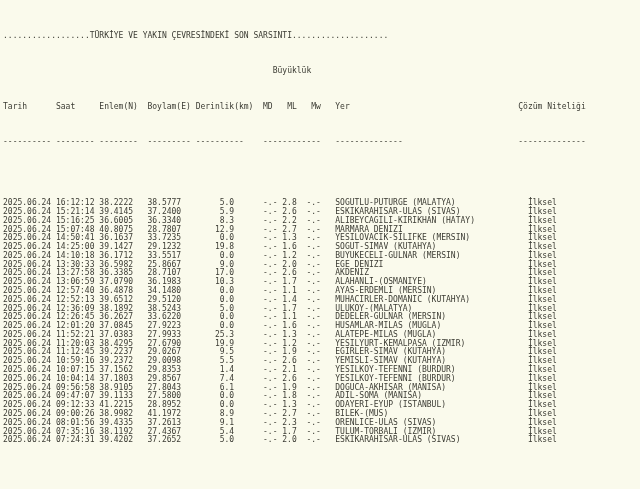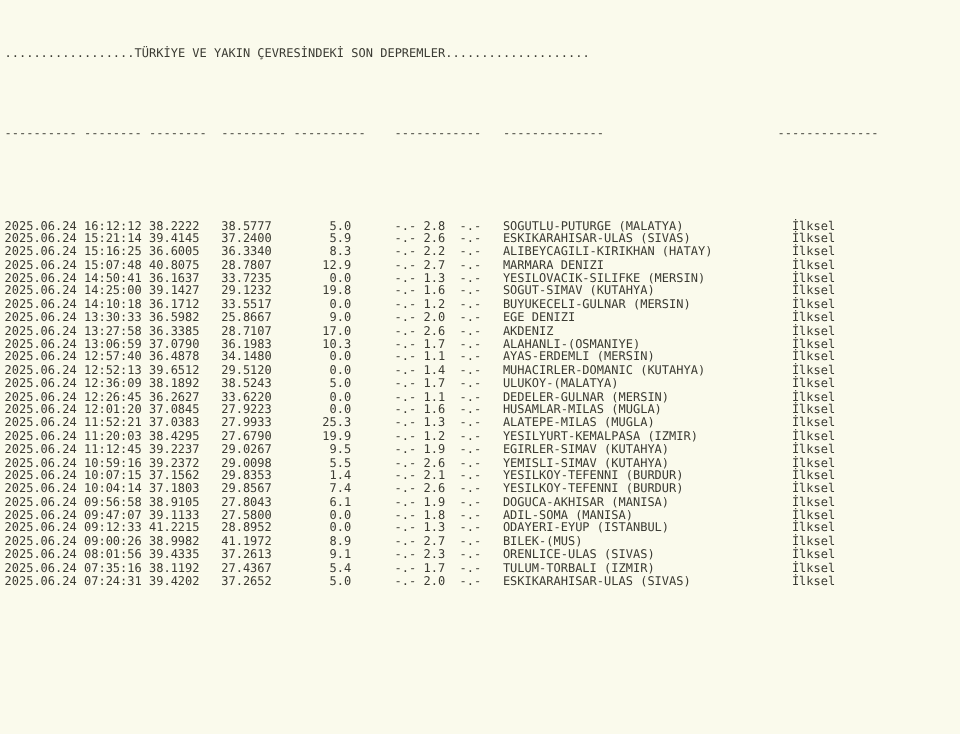--- a/index.html
+++ b/index.html
@@ -52,23 +52,25 @@
   .rul .c-depth{width:14ch}
   .rul .c-mag{width:15ch}
   .rul .c-place{width:38ch}
   .magline{padding-left:56ch;}
 </style>
 </head>
 <body>
 
 <div id="screen">
 
-  <div class="line">..................TÜRKİYE VE YAKIN ÇEVRESİNDEKİ SON DEPREMLER....................</div>
+  <div class="line">..................TÜRKİYE VE YAKIN ÇEVRESİNDEKİ SON SARSINTI....................</div>
 
+  <div class="line magline">Büyüklük</div>
 
+  <div class="line hdr"><span class="c c-date">Tarih</span><span class="c c-time">Saat</span><span class="c c-lat">Enlem(N)</span><span class="c c-lon">Boylam(E)</span><span class="c c-depth">Derinlik(km)</span><span class="c c-md">MD</span><span class="c c-ml">ML</span><span class="c c-mw">Mw</span><span class="c c-place">Yer</span><span class="c c-quality">Çözüm Niteliği</span></div>
 
   <div class="line rul"><span class="c c-date">----------</span><span class="c c-time">--------</span><span class="c c-lat">--------</span><span class="c c-lon">---------</span><span class="c c-depth">----------</span><span class="c c-mag">------------</span><span class="c c-place">--------------</span><span class="c c-quality">--------------</span></div>
 
   <div>
     
   <div class="line row"><span class="c c-date">2025.06.24</span><span class="c c-time">16:12:12</span><span class="c c-lat">38.2222</span><span class="c c-lon">38.5777</span><span class="c c-depth">5.0</span><span class="c c-gap"></span><span class="c c-md">-.-</span><span class="c c-ml">2.8</span><span class="c c-mw">-.-</span><span class="c c-place">SOGUTLU-PUTURGE (MALATYA)</span><span class="c c-quality">İlksel</span></div><div class="line row"><span class="c c-date">2025.06.24</span><span class="c c-time">15:21:14</span><span class="c c-lat">39.4145</span><span class="c c-lon">37.2400</span><span class="c c-depth">5.9</span><span class="c c-gap"></span><span class="c c-md">-.-</span><span class="c c-ml">2.6</span><span class="c c-mw">-.-</span><span class="c c-place">ESKIKARAHISAR-ULAS (SIVAS)</span><span class="c c-quality">İlksel</span></div><div class="line row"><span class="c c-date">2025.06.24</span><span class="c c-time">15:16:25</span><span class="c c-lat">36.6005</span><span class="c c-lon">36.3340</span><span class="c c-depth">8.3</span><span class="c c-gap"></span><span class="c c-md">-.-</span><span class="c c-ml">2.2</span><span class="c c-mw">-.-</span><span class="c c-place">ALIBEYCAGILI-KIRIKHAN (HATAY)</span><span class="c c-quality">İlksel</span></div><div class="line row"><span class="c c-date">2025.06.24</span><span class="c c-time">15:07:48</span><span class="c c-lat">40.8075</span><span class="c c-lon">28.7807</span><span class="c c-depth">12.9</span><span class="c c-gap"></span><span class="c c-md">-.-</span><span class="c c-ml">2.7</span><span class="c c-mw">-.-</span><span class="c c-place">MARMARA DENIZI</span><span class="c c-quality">İlksel</span></div><div class="line row"><span class="c c-date">2025.06.24</span><span class="c c-time">14:50:41</span><span class="c c-lat">36.1637</span><span class="c c-lon">33.7235</span><span class="c c-depth">0.0</span><span class="c c-gap"></span><span class="c c-md">-.-</span><span class="c c-ml">1.3</span><span class="c c-mw">-.-</span><span class="c c-place">YESILOVACIK-SILIFKE (MERSIN)</span><span class="c c-quality">İlksel</span></div><div class="line row"><span class="c c-date">2025.06.24</span><span class="c c-time">14:25:00</span><span class="c c-lat">39.1427</span><span class="c c-lon">29.1232</span><span class="c c-depth">19.8</span><span class="c c-gap"></span><span class="c c-md">-.-</span><span class="c c-ml">1.6</span><span class="c c-mw">-.-</span><span class="c c-place">SOGUT-SIMAV (KUTAHYA)</span><span class="c c-quality">İlksel</span></div><div class="line row"><span class="c c-date">2025.06.24</span><span class="c c-time">14:10:18</span><span class="c c-lat">36.1712</span><span class="c c-lon">33.5517</span><span class="c c-depth">0.0</span><span class="c c-gap"></span><span class="c c-md">-.-</span><span class="c c-ml">1.2</span><span class="c c-mw">-.-</span><span class="c c-place">BUYUKECELI-GULNAR (MERSIN)</span><span class="c c-quality">İlksel</span></div><div class="line row"><span class="c c-date">2025.06.24</span><span class="c c-time">13:30:33</span><span class="c c-lat">36.5982</span><span class="c c-lon">25.8667</span><span class="c c-depth">9.0</span><span class="c c-gap"></span><span class="c c-md">-.-</span><span class="c c-ml">2.0</span><span class="c c-mw">-.-</span><span class="c c-place">EGE DENIZI</span><span class="c c-quality">İlksel</span></div><div class="line row"><span class="c c-date">2025.06.24</span><span class="c c-time">13:27:58</span><span class="c c-lat">36.3385</span><span class="c c-lon">28.7107</span><span class="c c-depth">17.0</span><span class="c c-gap"></span><span class="c c-md">-.-</span><span class="c c-ml">2.6</span><span class="c c-mw">-.-</span><span class="c c-place">AKDENIZ</span><span class="c c-quality">İlksel</span></div><div class="line row"><span class="c c-date">2025.06.24</span><span class="c c-time">13:06:59</span><span class="c c-lat">37.0790</span><span class="c c-lon">36.1983</span><span class="c c-depth">10.3</span><span class="c c-gap"></span><span class="c c-md">-.-</span><span class="c c-ml">1.7</span><span class="c c-mw">-.-</span><span class="c c-place">ALAHANLI-(OSMANIYE)</span><span class="c c-quality">İlksel</span></div><div class="line row"><span class="c c-date">2025.06.24</span><span class="c c-time">12:57:40</span><span class="c c-lat">36.4878</span><span class="c c-lon">34.1480</span><span class="c c-depth">0.0</span><span class="c c-gap"></span><span class="c c-md">-.-</span><span class="c c-ml">1.1</span><span class="c c-mw">-.-</span><span class="c c-place">AYAS-ERDEMLI (MERSIN)</span><span class="c c-quality">İlksel</span></div><div class="line row"><span class="c c-date">2025.06.24</span><span class="c c-time">12:52:13</span><span class="c c-lat">39.6512</span><span class="c c-lon">29.5120</span><span class="c c-depth">0.0</span><span class="c c-gap"></span><span class="c c-md">-.-</span><span class="c c-ml">1.4</span><span class="c c-mw">-.-</span><span class="c c-place">MUHACIRLER-DOMANIC (KUTAHYA)</span><span class="c c-quality">İlksel</span></div><div class="line row"><span class="c c-date">2025.06.24</span><span class="c c-time">12:36:09</span><span class="c c-lat">38.1892</span><span class="c c-lon">38.5243</span><span class="c c-depth">5.0</span><span class="c c-gap"></span><span class="c c-md">-.-</span><span class="c c-ml">1.7</span><span class="c c-mw">-.-</span><span class="c c-place">ULUKOY-(MALATYA)</span><span class="c c-quality">İlksel</span></div><div class="line row"><span class="c c-date">2025.06.24</span><span class="c c-time">12:26:45</span><span class="c c-lat">36.2627</span><span class="c c-lon">33.6220</span><span class="c c-depth">0.0</span><span class="c c-gap"></span><span class="c c-md">-.-</span><span class="c c-ml">1.1</span><span class="c c-mw">-.-</span><span class="c c-place">DEDELER-GULNAR (MERSIN)</span><span class="c c-quality">İlksel</span></div><div class="line row"><span class="c c-date">2025.06.24</span><span class="c c-time">12:01:20</span><span class="c c-lat">37.0845</span><span class="c c-lon">27.9223</span><span class="c c-depth">0.0</span><span class="c c-gap"></span><span class="c c-md">-.-</span><span class="c c-ml">1.6</span><span class="c c-mw">-.-</span><span class="c c-place">HUSAMLAR-MILAS (MUGLA)</span><span class="c c-quality">İlksel</span></div><div class="line row"><span class="c c-date">2025.06.24</span><span class="c c-time">11:52:21</span><span class="c c-lat">37.0383</span><span class="c c-lon">27.9933</span><span class="c c-depth">25.3</span><span class="c c-gap"></span><span class="c c-md">-.-</span><span class="c c-ml">1.3</span><span class="c c-mw">-.-</span><span class="c c-place">ALATEPE-MILAS (MUGLA)</span><span class="c c-quality">İlksel</span></div><div class="line row"><span class="c c-date">2025.06.24</span><span class="c c-time">11:20:03</span><span class="c c-lat">38.4295</span><span class="c c-lon">27.6790</span><span class="c c-depth">19.9</span><span class="c c-gap"></span><span class="c c-md">-.-</span><span class="c c-ml">1.2</span><span class="c c-mw">-.-</span><span class="c c-place">YESILYURT-KEMALPASA (IZMIR)</span><span class="c c-quality">İlksel</span></div><div class="line row"><span class="c c-date">2025.06.24</span><span class="c c-time">11:12:45</span><span class="c c-lat">39.2237</span><span class="c c-lon">29.0267</span><span class="c c-depth">9.5</span><span class="c c-gap"></span><span class="c c-md">-.-</span><span class="c c-ml">1.9</span><span class="c c-mw">-.-</span><span class="c c-place">EGIRLER-SIMAV (KUTAHYA)</span><span class="c c-quality">İlksel</span></div><div class="line row"><span class="c c-date">2025.06.24</span><span class="c c-time">10:59:16</span><span class="c c-lat">39.2372</span><span class="c c-lon">29.0098</span><span class="c c-depth">5.5</span><span class="c c-gap"></span><span class="c c-md">-.-</span><span class="c c-ml">2.6</span><span class="c c-mw">-.-</span><span class="c c-place">YEMISLI-SIMAV (KUTAHYA)</span><span class="c c-quality">İlksel</span></div><div class="line row"><span class="c c-date">2025.06.24</span><span class="c c-time">10:07:15</span><span class="c c-lat">37.1562</span><span class="c c-lon">29.8353</span><span class="c c-depth">1.4</span><span class="c c-gap"></span><span class="c c-md">-.-</span><span class="c c-ml">2.1</span><span class="c c-mw">-.-</span><span class="c c-place">YESILKOY-TEFENNI (BURDUR)</span><span class="c c-quality">İlksel</span></div><div class="line row"><span class="c c-date">2025.06.24</span><span class="c c-time">10:04:14</span><span class="c c-lat">37.1803</span><span class="c c-lon">29.8567</span><span class="c c-depth">7.4</span><span class="c c-gap"></span><span class="c c-md">-.-</span><span class="c c-ml">2.6</span><span class="c c-mw">-.-</span><span class="c c-place">YESILKOY-TEFENNI (BURDUR)</span><span class="c c-quality">İlksel</span></div><div class="line row"><span class="c c-date">2025.06.24</span><span class="c c-time">09:56:58</span><span class="c c-lat">38.9105</span><span class="c c-lon">27.8043</span><span class="c c-depth">6.1</span><span class="c c-gap"></span><span class="c c-md">-.-</span><span class="c c-ml">1.9</span><span class="c c-mw">-.-</span><span class="c c-place">DOGUCA-AKHISAR (MANISA)</span><span class="c c-quality">İlksel</span></div><div class="line row"><span class="c c-date">2025.06.24</span><span class="c c-time">09:47:07</span><span class="c c-lat">39.1133</span><span class="c c-lon">27.5800</span><span class="c c-depth">0.0</span><span class="c c-gap"></span><span class="c c-md">-.-</span><span class="c c-ml">1.8</span><span class="c c-mw">-.-</span><span class="c c-place">ADIL-SOMA (MANISA)</span><span class="c c-quality">İlksel</span></div><div class="line row"><span class="c c-date">2025.06.24</span><span class="c c-time">09:12:33</span><span class="c c-lat">41.2215</span><span class="c c-lon">28.8952</span><span class="c c-depth">0.0</span><span class="c c-gap"></span><span class="c c-md">-.-</span><span class="c c-ml">1.3</span><span class="c c-mw">-.-</span><span class="c c-place">ODAYERI-EYUP (ISTANBUL)</span><span class="c c-quality">İlksel</span></div><div class="line row"><span class="c c-date">2025.06.24</span><span class="c c-time">09:00:26</span><span class="c c-lat">38.9982</span><span class="c c-lon">41.1972</span><span class="c c-depth">8.9</span><span class="c c-gap"></span><span class="c c-md">-.-</span><span class="c c-ml">2.7</span><span class="c c-mw">-.-</span><span class="c c-place">BILEK-(MUS)</span><span class="c c-quality">İlksel</span></div><div class="line row"><span class="c c-date">2025.06.24</span><span class="c c-time">08:01:56</span><span class="c c-lat">39.4335</span><span class="c c-lon">37.2613</span><span class="c c-depth">9.1</span><span class="c c-gap"></span><span class="c c-md">-.-</span><span class="c c-ml">2.3</span><span class="c c-mw">-.-</span><span class="c c-place">ORENLICE-ULAS (SIVAS)</span><span class="c c-quality">İlksel</span></div><div class="line row"><span class="c c-date">2025.06.24</span><span class="c c-time">07:35:16</span><span class="c c-lat">38.1192</span><span class="c c-lon">27.4367</span><span class="c c-depth">5.4</span><span class="c c-gap"></span><span class="c c-md">-.-</span><span class="c c-ml">1.7</span><span class="c c-mw">-.-</span><span class="c c-place">TULUM-TORBALI (IZMIR)</span><span class="c c-quality">İlksel</span></div><div class="line row"><span class="c c-date">2025.06.24</span><span class="c c-time">07:24:31</span><span class="c c-lat">39.4202</span><span class="c c-lon">37.2652</span><span class="c c-depth">5.0</span><span class="c c-gap"></span><span class="c c-md">-.-</span><span class="c c-ml">2.0</span><span class="c c-mw">-.-</span><span class="c c-place">ESKIKARAHISAR-ULAS (SIVAS)</span><span class="c c-quality">İlksel</span></div></div>
 
 </div>
 
 </body></html>

